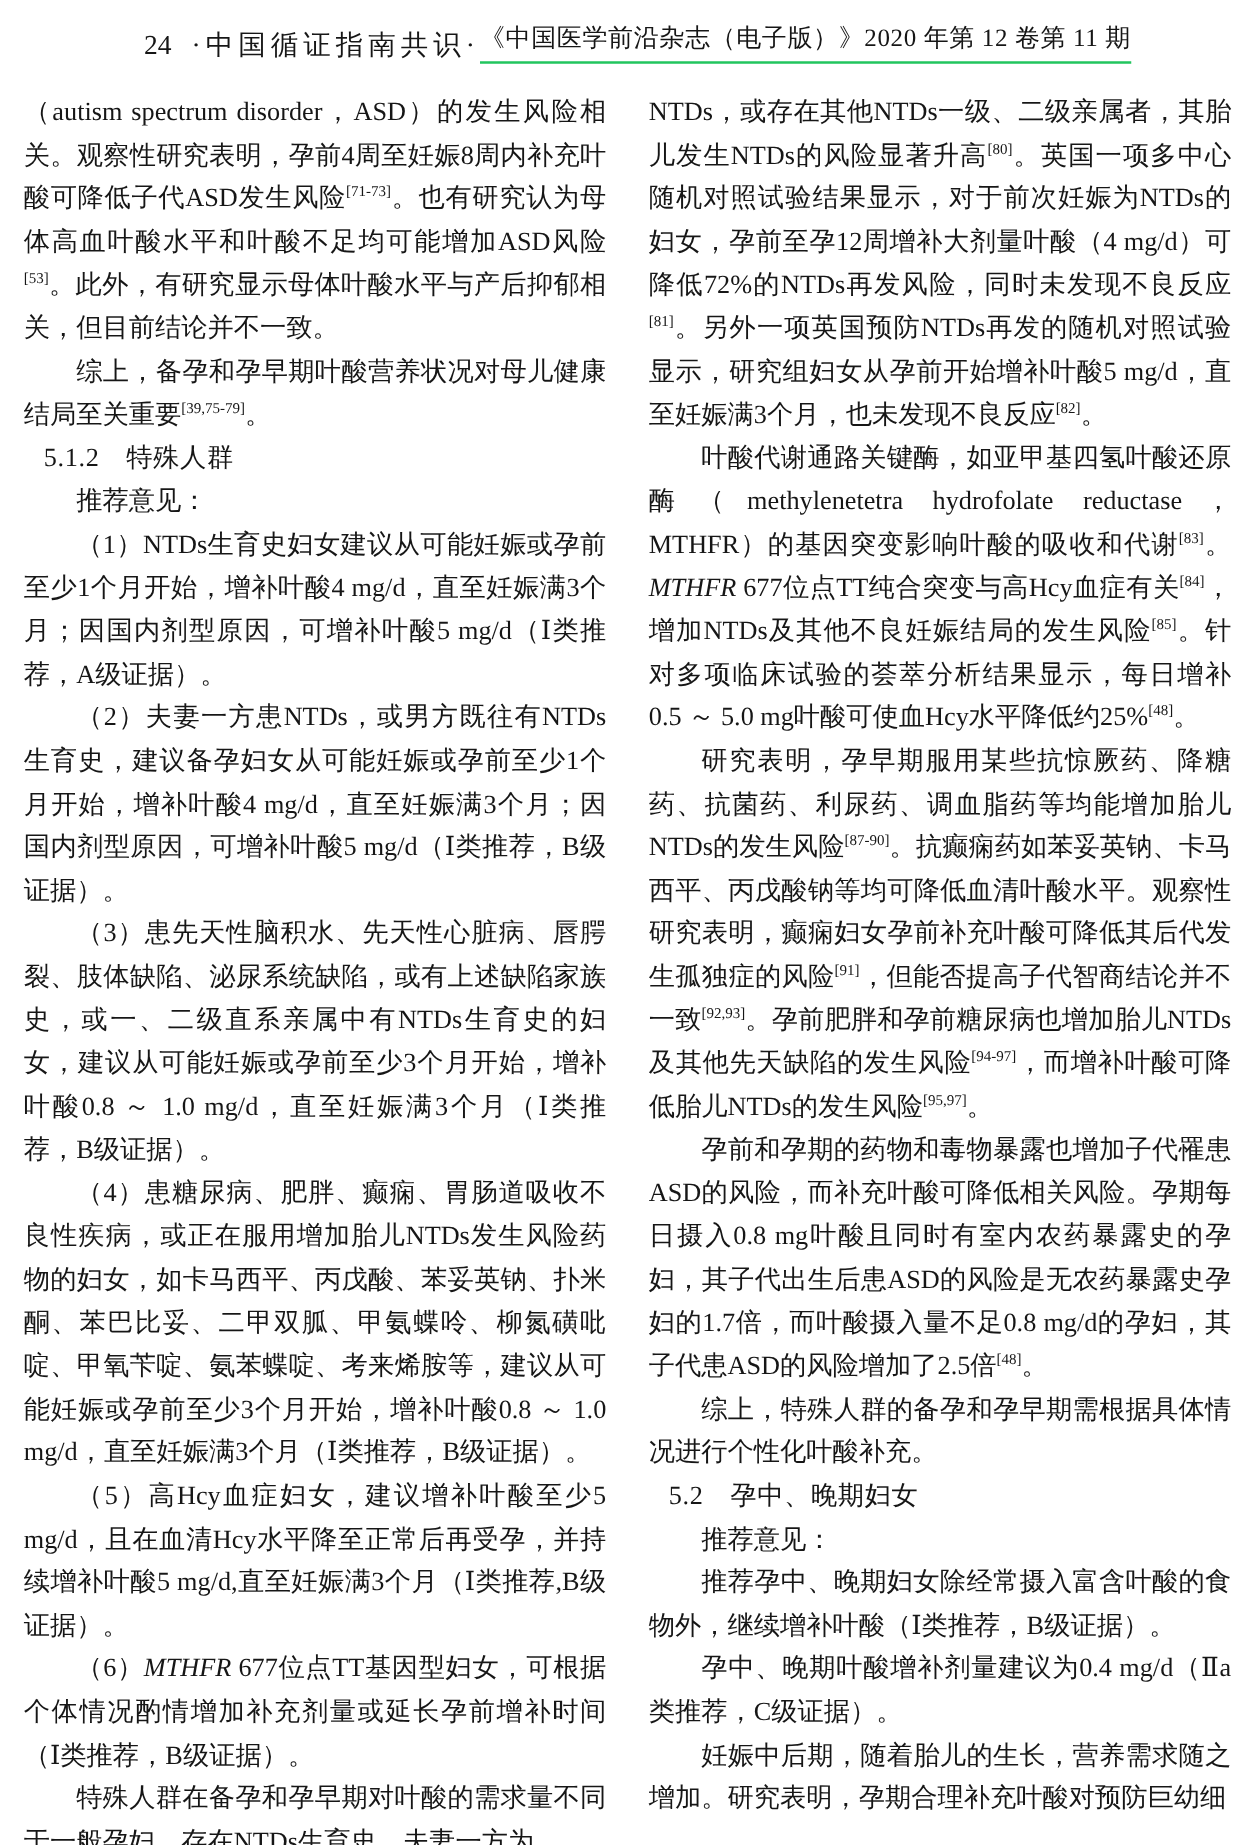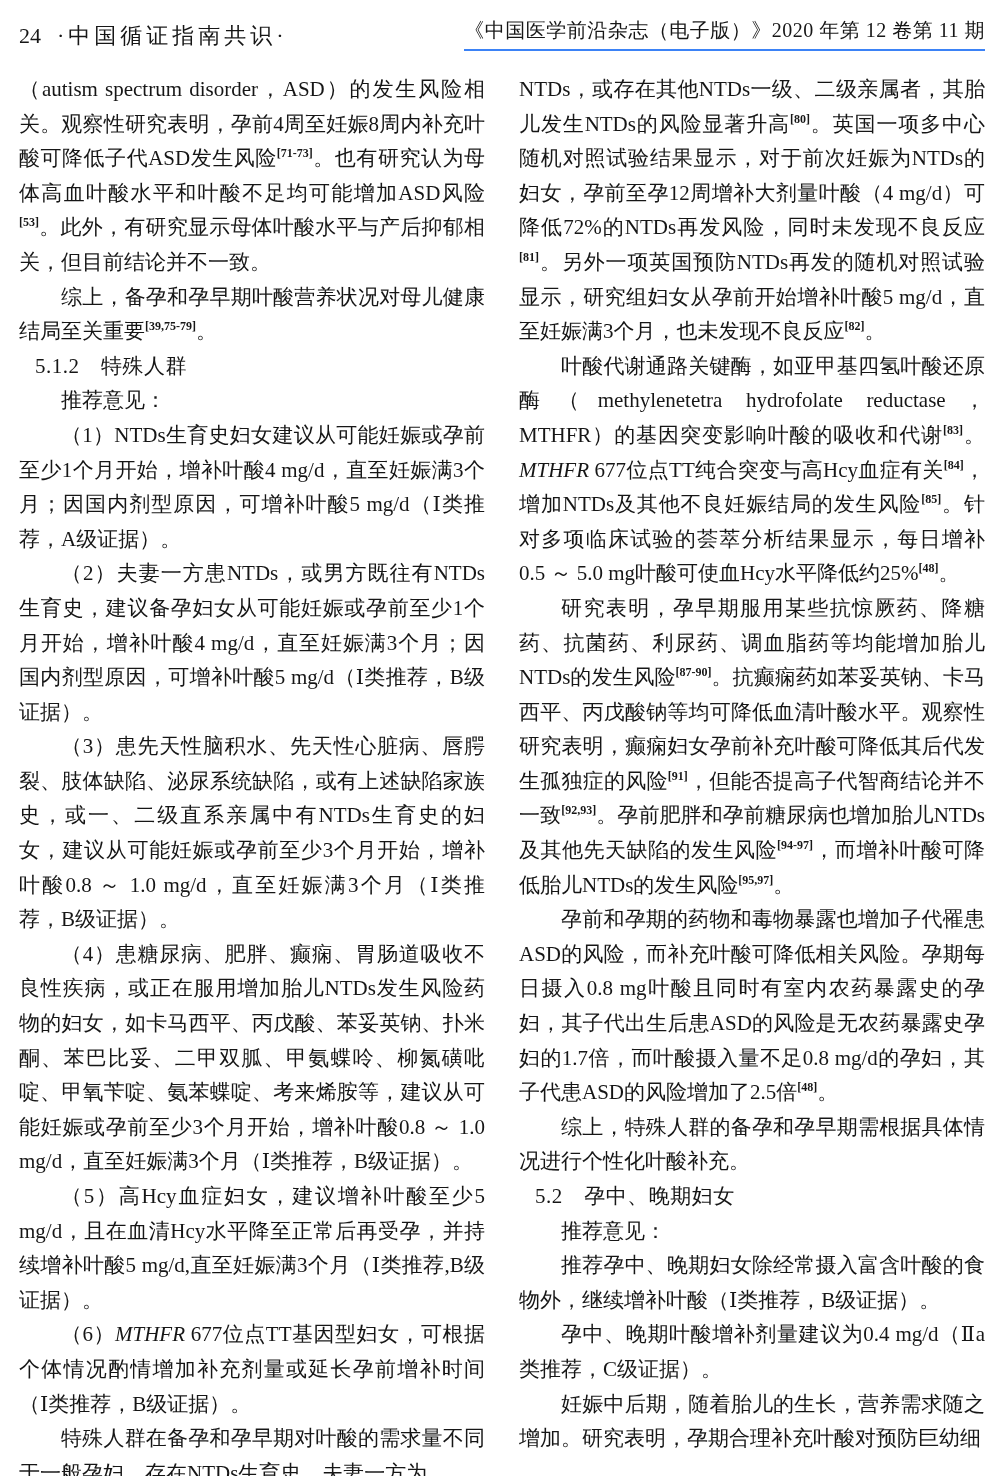--- a/index.html
+++ b/index.html
@@ -14,41 +14,42 @@
     margin: 0 auto;
     background: #ffffff;
     color: #161616;
     font-family: "Liberation Serif", "DejaVu Serif", serif;
     box-sizing: border-box;
     padding: 17px 15px 0 19px;
     overflow: hidden;
   }
   .page-header {
     display: flex;
-    justify-content: space-between;
+    justify-content: center;
     align-items: flex-end;
     height: 34px;
+    margin-left: 16px;
   }
   .header-left {
     display: flex;
     align-items: baseline;
   }
   .page-num {
     font-size: 22px;
     margin-right: 16px;
   }
   .running-title {
     font-weight: normal;
     font-size: 22px;
     letter-spacing: 4px;
   }
   .header-right {
     font-size: 20px;
     letter-spacing: 0.5px;
-    border-bottom: 2px solid #3b82f6;
+    border-bottom: 2px solid #22c55e;
     padding-bottom: 5px;
   }
   .columns {
     display: flex;
     gap: 34px;
     margin-top: 21px;
   }
   .col {
     width: 466px;
     font-size: 21px;
@@ -70,21 +71,20 @@
   }
   .para.heading {
     letter-spacing: 0.5px;
     margin-left: 16px;
   }
   sup {
     font-size: 12px;
     line-height: 0;
     vertical-align: super;
     letter-spacing: 0;
-    font-weight: bold;
   }
   i { font-style: italic; }
 </style>
 </head>
 <body>
 
 <div class="page">
   <header class="page-header">
     <div class="header-left">
       <span class="page-num">24</span>

